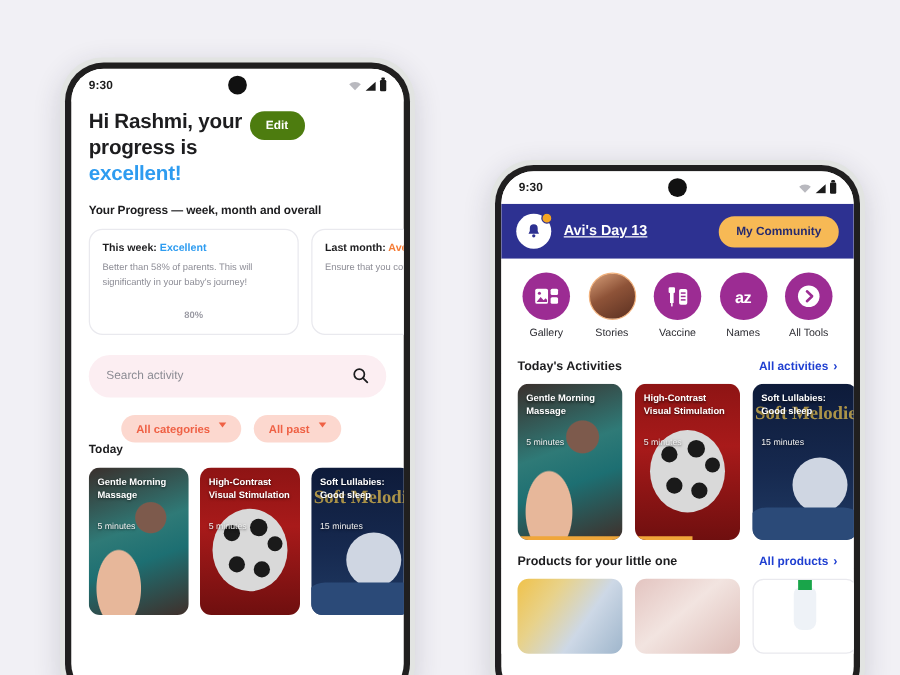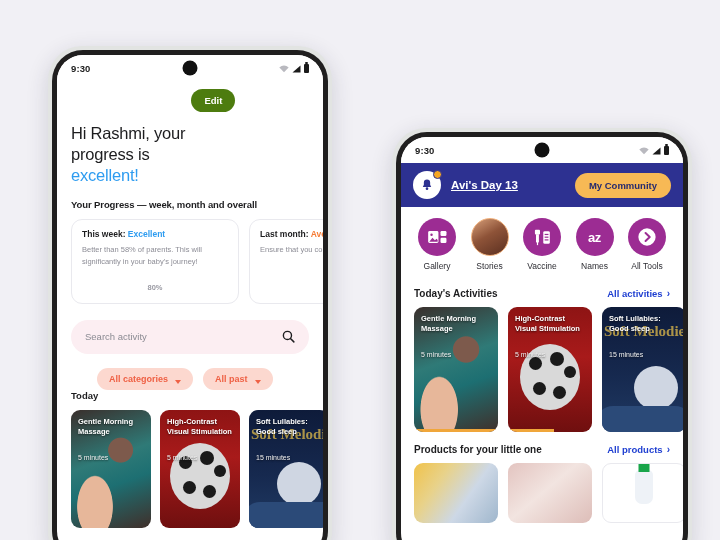--- a/index.html
+++ b/index.html
@@ -29,21 +29,21 @@
   .punch { position: absolute; left: 50%; top: 50%; transform: translate(-50%,-50%);
            width: 15px; height: 15px; border-radius: 50%; background: #111; }
   .st-right { margin-left: auto; display: flex; align-items: flex-end; gap: 3px; }
   .ic-wifi { width: 10px; height: 8px; }
   .ic-sig  { width: 9px; height: 8px; }
   .ic-bat  { width: 5px; height: 9px; background: #1b1b1b; border-radius: 1px; position: relative; }
   .ic-bat::before { content:""; position:absolute; top:-1.5px; left:1px; width:3px; height:1.5px; background:#1b1b1b; border-radius:1px;}
 
   
   .lp { padding: 6px 14px 0 14px; }
-  .greet { font-size: 16.5px; font-weight: 400; color: #1d1d1f; line-height: 1.26; letter-spacing: -.2px; margin-top: 36px; }
+  .greet { font-size: 16.5px; font-weight: 700; color: #1d1d1f; line-height: 1.26; letter-spacing: -.2px; }
   .greet .accent { color: #2e9cf0; }
   .greet-row { display: flex; align-items: flex-start; gap: 6px; }
   .edit-btn { flex: none; margin-top: 2px; background: #4d7c0f; color: #fff; border: none;
               border-radius: 13px; padding: 6px 13px; font-size: 9.5px; font-weight: 700;
               font-family: inherit; cursor: pointer; }
   .sect-title { font-size: 9.5px; font-weight: 700; color: #1d1d1f; margin-top: 14px; letter-spacing: -.1px;}
 
   .prog-scroll { display: flex; gap: 10px; margin-top: 9px; }
   .prog-card { flex: none; width: 168px; background: #fff; border: 1px solid #e9e9ee;
                border-radius: 11px; padding: 9px 10px 11px 10px; }
@@ -58,21 +58,21 @@
 
   .search-box { margin-top: 16px; height: 34px; border-radius: 18px; background: #fceef2;
                 display: flex; align-items: center; padding: 0 14px; }
   .search-box input { flex: 1; border: none; background: transparent; outline: none;
                       font-family: inherit; font-size: 9.5px; color: #6c6c74; }
   .search-box input::placeholder { color: #8b8b93; }
 
   .chips { display: flex; gap: 10px; margin-top: 14px; padding-left: 26px; }
   .chip { background: #fcd8cf; color: #ef6145; border: none; border-radius: 14px;
           padding: 6px 12px; font-size: 9px; font-weight: 700; font-family: inherit;
-          display: flex; align-items: flex-end; gap: 7px; cursor: pointer; }
+          display: flex; align-items: flex-start; gap: 7px; cursor: pointer; }
   .caret { width: 0; height: 0; border-left: 3.5px solid transparent; border-right: 3.5px solid transparent;
            border-top: 4px solid #ef6145; }
 
   .today-lbl { font-size: 9.5px; font-weight: 700; color: #1d1d1f; margin-top: 0; }
 
   .act-row { display: flex; gap: 9px; margin-top: 9px; }
   .act-card { flex: none; width: 80px; height: 118px; border-radius: 9px; overflow: hidden;
               position: relative; }
   .act-title { position: absolute; left: 7px; top: 7px; right: 5px; font-size: 7.5px;
                font-weight: 700; color: #fff; line-height: 1.32; text-shadow: 0 1px 2px rgba(0,0,0,.6); z-index:3;}

